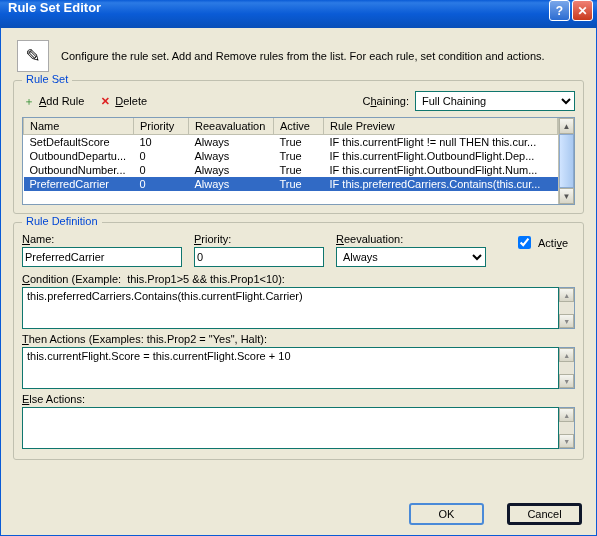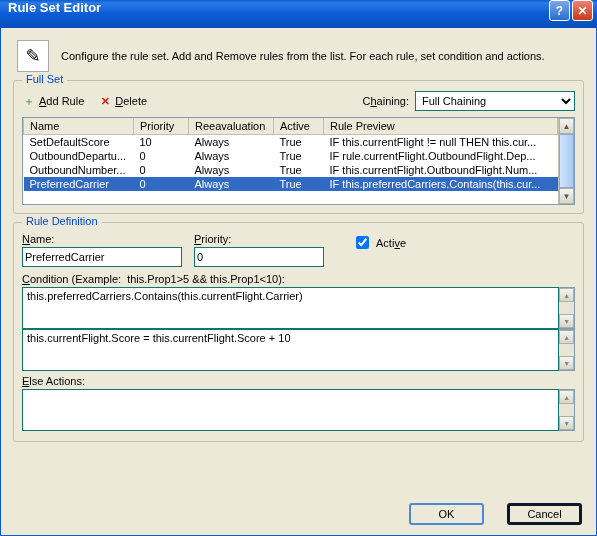--- a/index.html
+++ b/index.html
@@ -233,21 +233,21 @@
 </div>
 
 <div class="content">
 
   <div class="intro">
     <div class="intro-icon">✎</div>
     <div>Configure the rule set. Add and Remove rules from the list. For each rule, set condition and actions.</div>
   </div>
 
   <div class="groupbox">
-    <div class="groupbox-title">Full Set</div>
+    <div class="groupbox-title">Rule Set</div>
 
     <div class="toolbar-row">
       <span class="link-btn">
         <span class="ico add-ico">＋</span>
         <span><span class="u">A</span>dd Rule</span>
       </span>
       <span class="link-btn">
         <span class="ico del-ico">✕</span>
         <span><span class="u">D</span>elete</span>
       </span>
@@ -284,21 +284,21 @@
                 <td>10</td>
                 <td>Always</td>
                 <td>True</td>
                 <td>IF this.currentFlight != null THEN this.cur...</td>
               </tr>
               <tr>
                 <td>OutboundDepartu...</td>
                 <td>0</td>
                 <td>Always</td>
                 <td>True</td>
-                <td>IF rule.currentFlight.OutboundFlight.Dep...</td>
+                <td>IF this.currentFlight.OutboundFlight.Dep...</td>
               </tr>
               <tr>
                 <td>OutboundNumber...</td>
                 <td>0</td>
                 <td>Always</td>
                 <td>True</td>
                 <td>IF this.currentFlight.OutboundFlight.Num...</td>
               </tr>
               <tr class="selected">
                 <td>PreferredCarrier</td>
@@ -323,38 +323,45 @@
 
     <div class="def-row">
       <div class="def-col col-name">
         <label><span class="u">N</span>ame:</label>
         <input type="text" value="PreferredCarrier" style="">
       </div>
       <div class="def-col col-priority">
         <label><span class="u">P</span>riority:</label>
         <input type="text" value="0" style="">
       </div>
+      <div class="def-col col-reeval">
+        <label><span class="u">R</span>eevaluation:</label>
+        <select>
+          <option>Always</option>
+        </select>
+      </div>
       <div class="def-col col-active">
         <label>
           <input type="checkbox" checked="" style="">
           <span>Acti<span class="u">v</span>e</span>
         </label>
       </div>
     </div>
 
     <label class="label-above"><span class="u">C</span>ondition (Example:&nbsp; this.Prop1&gt;5 &amp;&amp; this.Prop1&lt;10):</label>
     <div class="textarea-wrap">
       <textarea style="">this.preferredCarriers.Contains(this.currentFlight.Carrier)</textarea>
       <div class="ta-scroll">
           <div class="arrow">▲</div>
           <div class="track"></div>
           <div class="arrow">▼</div>
         </div>
     </div>
 
+    <label class="label-above"><span class="u">T</span>hen Actions (Examples: this.Prop2 = "Yes", Halt):</label>
     <div class="textarea-wrap">
       <textarea style="">this.currentFlight.Score = this.currentFlight.Score + 10</textarea>
       <div class="ta-scroll">
           <div class="arrow">▲</div>
           <div class="track"></div>
           <div class="arrow">▼</div>
         </div>
     </div>
 
     <label class="label-above"><span class="u">E</span>lse Actions:</label>

